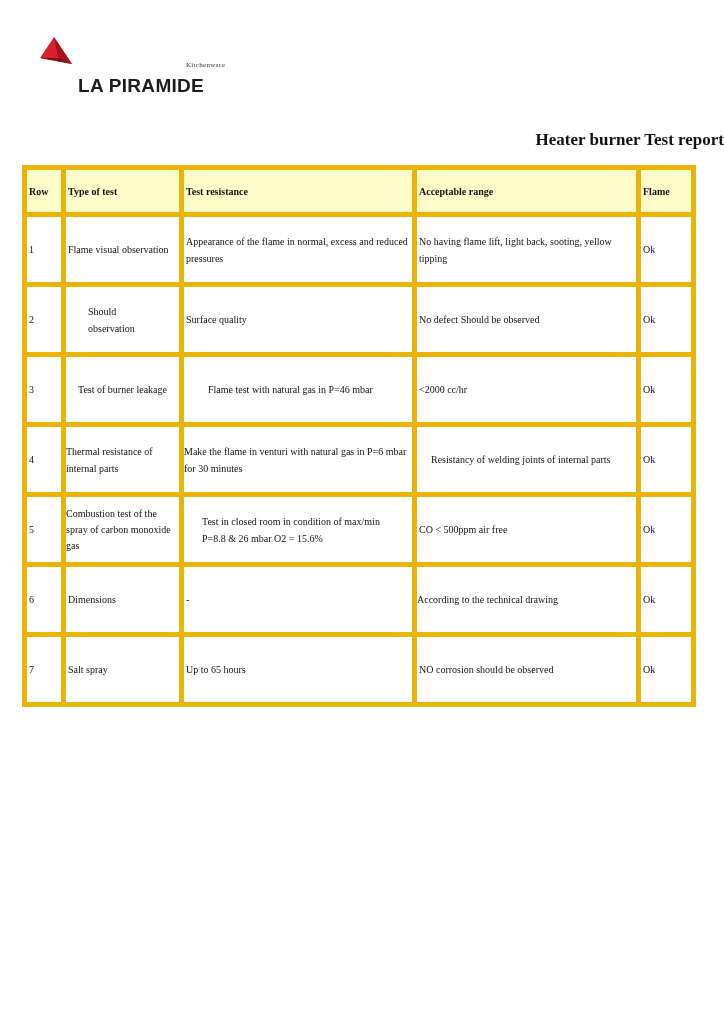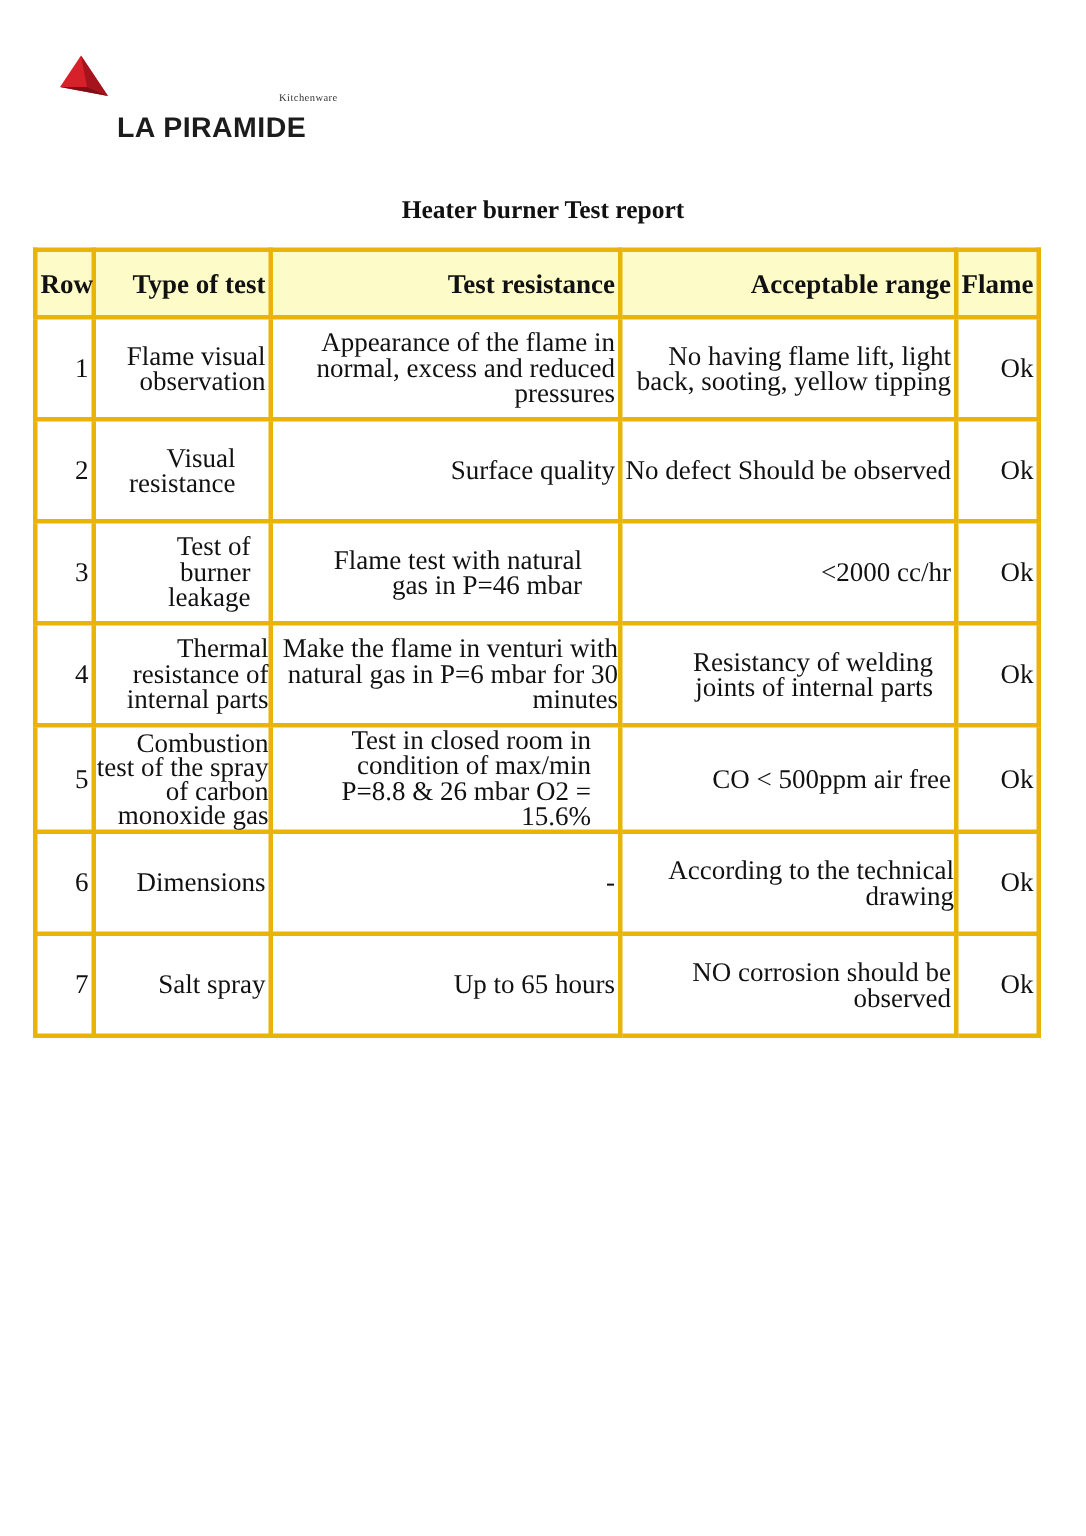--- a/index.html
+++ b/index.html
@@ -6,26 +6,26 @@
   body { width: 724px; height: 1024px; position: relative; overflow: hidden;
          font-family: "Liberation Serif", "DejaVu Serif", serif; color: #111; }
   .logo { position: absolute; left: 38px; top: 36px; width: 200px; height: 40px; }
   .logo svg { position: absolute; left: 0; top: 0; }
   .logo-text { position: absolute; left: 40px; top: 4px;
                font-family: "Liberation Sans", "DejaVu Sans", sans-serif;
                font-size: 19px; font-weight: bold; letter-spacing: 0.3px; color: #1c1c1c; margin-top: 35px; }
   .logo-sub { position: absolute; left: 148px; top: 25px;
               font-family: "Liberation Serif", serif; 
               font-size: 7px; color: #333; letter-spacing: 0.3px; }
-  .title { position: absolute; left: 0; width: 724px; top: 130px; text-align: center;
+  .title { position: absolute; left: 0; width: 724px; top: 130px; text-align: right;
            font-size: 17px; font-weight: bold; }
   table.report { position: absolute; left: 22px; top: 165px; border-collapse: collapse;
                  width: 669px; table-layout: fixed; border: 2px solid #111; }
-  table.report th, table.report td { border: 3px solid #eab308; text-align: right;
-                 vertical-align: middle; font-size: 18px; line-height: 17px; padding: 0 2px; }
+  table.report th, table.report td { border: 5px solid #eab308; text-align: left;
+                 vertical-align: middle; font-size: 10px; line-height: 17px; padding: 0 2px; }
   table.report th { background: #fdfcc8; font-weight: bold; height: 42px; }
   table.report td { height: 65px; }
   col.c-row { width: 39px; }
   col.c-type { width: 118px; }
   col.c-desc { width: 233px; }
   col.c-range { width: 224px; }
   col.c-result { width: 55px; }
 </style>
 </head>
 <body>
@@ -62,21 +62,21 @@
   <tbody>
     <tr>
       <td>1</td>
       <td>Flame visual observation</td>
       <td>Appearance of the flame in normal, excess and reduced pressures</td>
       <td>No having flame lift, light back, sooting, yellow tipping</td>
       <td>Ok</td>
     </tr>
     <tr>
       <td>2</td>
-      <td style="padding:0 22px">Visual resistance</td>
+      <td style="padding:0 22px">Should observation</td>
       <td>Surface quality</td>
       <td>No defect Should be observed</td>
       <td>Ok</td>
     </tr>
     <tr>
       <td>3</td>
       <td style="padding:0 12px">Test of burner leakage</td>
       <td style="padding:0 24px">Flame test with natural gas in P=46 mbar</td>
       <td>&lt;2000 cc/hr</td>
       <td>Ok</td>

